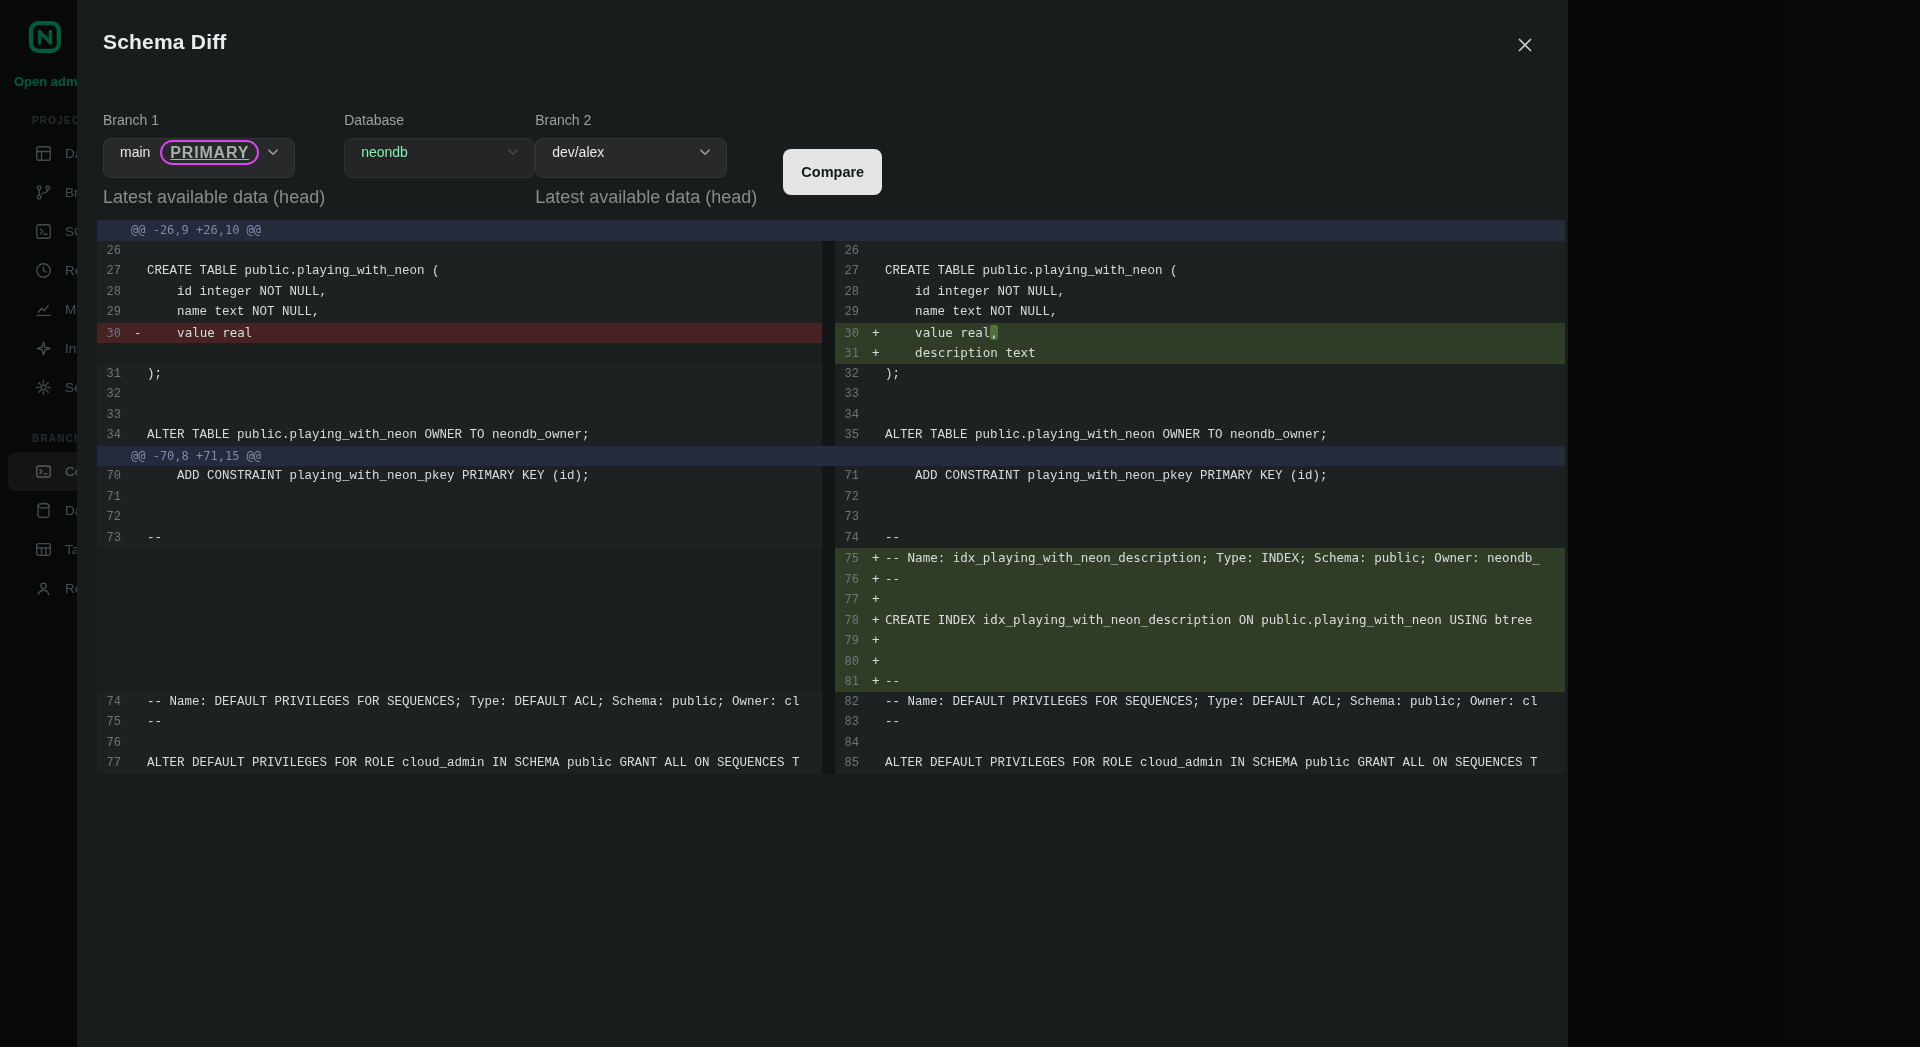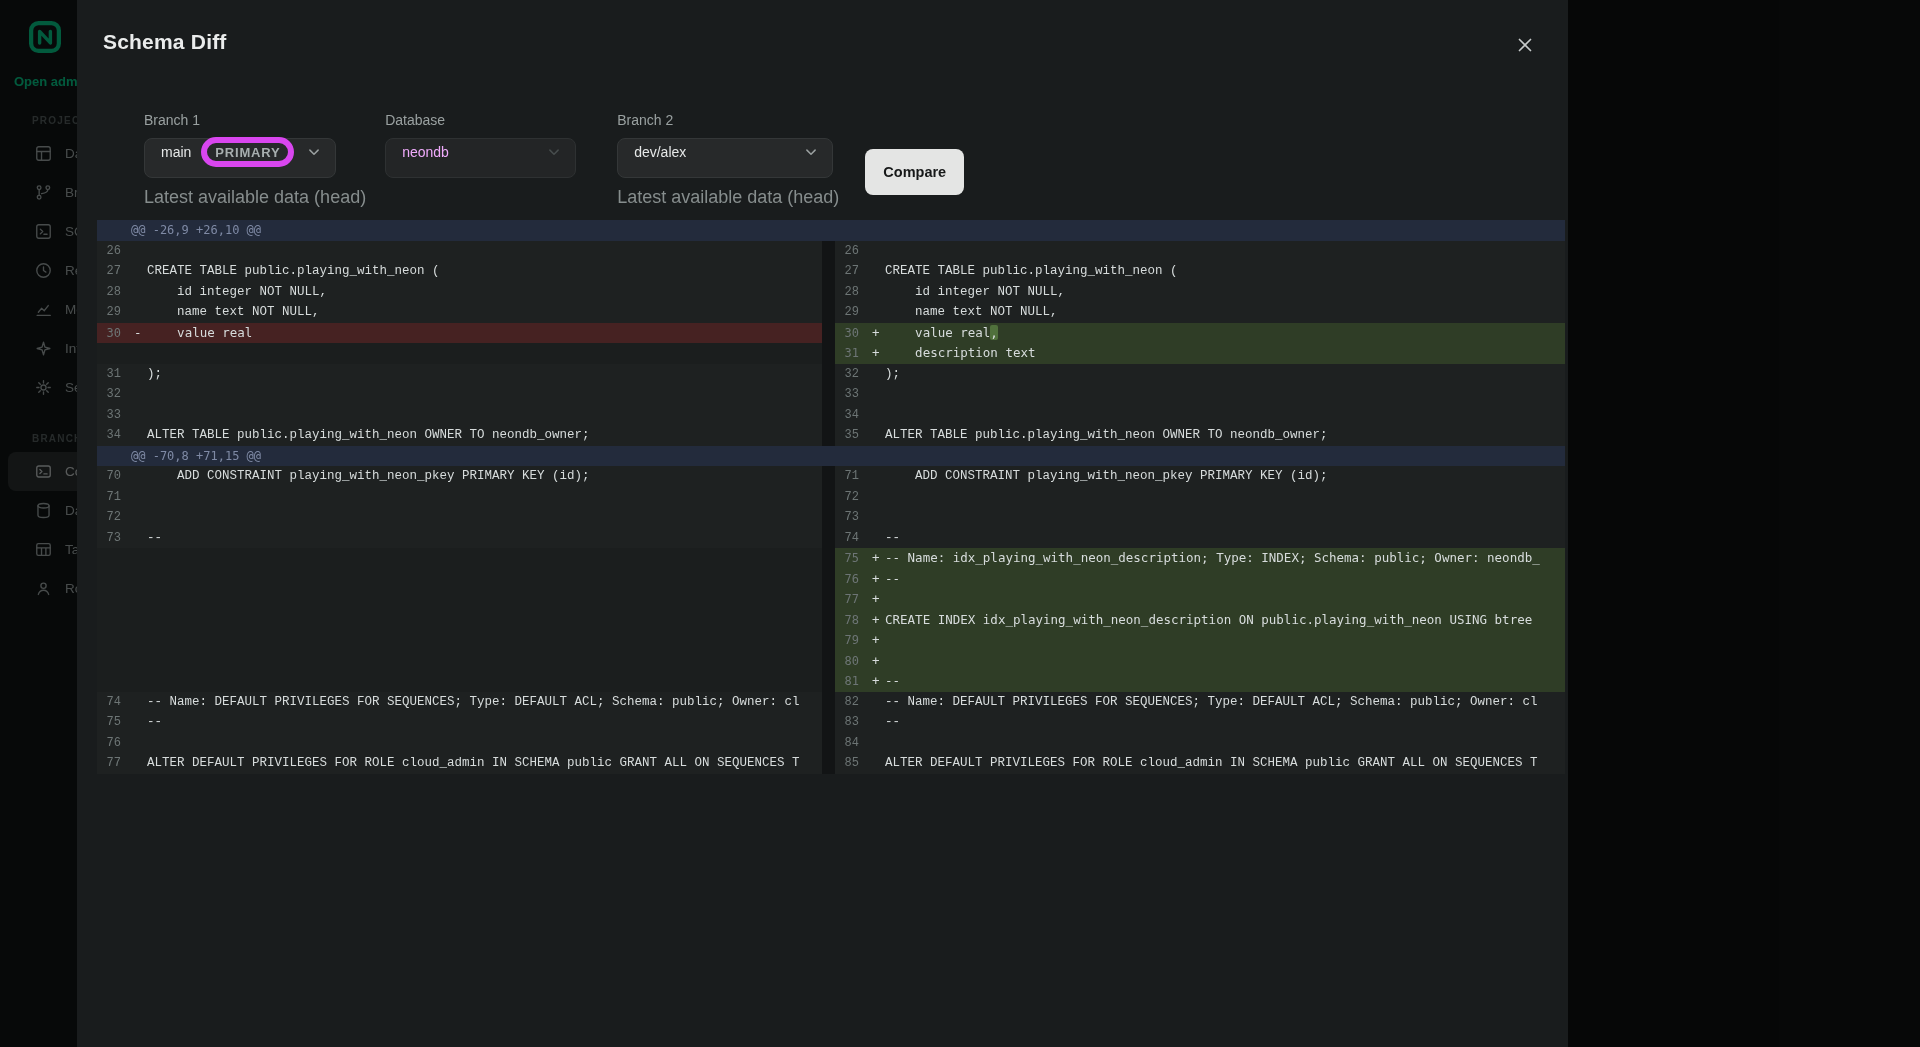--- a/index.html
+++ b/index.html
@@ -51,39 +51,39 @@
   }
   .modal-title { font-size:21px; font-weight:600; color:#eaecec; letter-spacing:0.2px; }
   .close-btn {
     background:transparent; border:none; color:#c7cbcb; cursor:pointer;
     margin-top:2px; padding:2px;
   }
   .close-btn svg { display:block; }
 
   
   .controls { display:flex; align-items:flex-start; padding:0 26px; margin-top:54px; }
-  .ctrl-group { display:flex; flex-direction:column;margin-left:41px; }
+  .ctrl-group { display:flex; flex-direction:column; }
   .ctrl-label { font-size:14px; color:#9aa1a1; height:16px; }
   .select {
     margin-top:10px; height:40px; border-radius:8px;
     background:#27292a; border:1px solid #343738;
     display:flex; align-items:center; padding:0 12px 12px 16px;
     font-size:14px; color:#e6e8e8; cursor:pointer;
   }
   .g-branch1 .select { width:192px; }
   .g-database { margin-left:19px; }
-  .g-database .select { width:191px; background:#232526; border-color:#2e3132; color:#f0abfc; cursor:default; }
+  .g-database .select { width:191px; background:#232526; border-color:#2e3132; color:#86efac; cursor:default; }
   .g-database .chev { color:#474d4d; }
   .g-branch2 { }
-  .g-branch2 .select { width:216px; }
+  .g-branch2 .select { width:192px; }
   .select-value { white-space:nowrap; }
   .badge {
-    margin-left:10px; border:6px solid #d946ef; color:#a8afaf;
-    font-size:13px; font-weight:600; letter-spacing:0.8px;
-    border-radius:20px; padding:3px 8px 2px 8px; line-height:1;
+    margin-left:10px; border:2px solid #d946ef; color:#a8afaf;
+    font-size:16px; font-weight:600; letter-spacing:0.8px;
+    border-radius:20px; padding:3px 8px 2px 8px; line-height:1;text-decoration:underline;
   }
   .chev { margin-left:auto; color:#9aa0a0; display:flex; }
   .ctrl-hint { margin-top:9px; font-size:18px; color:#868d8d; height:15px; white-space:nowrap; }
   .compare-btn {
     margin:37px 0 0 26px; height:46px; padding:0 18px;
     background:#e4e5e4; color:#161818; border:none; border-radius:8px;
     font-size:14.5px; font-weight:600; font-family:"Liberation Sans", sans-serif;
     cursor:pointer;
   }
 

